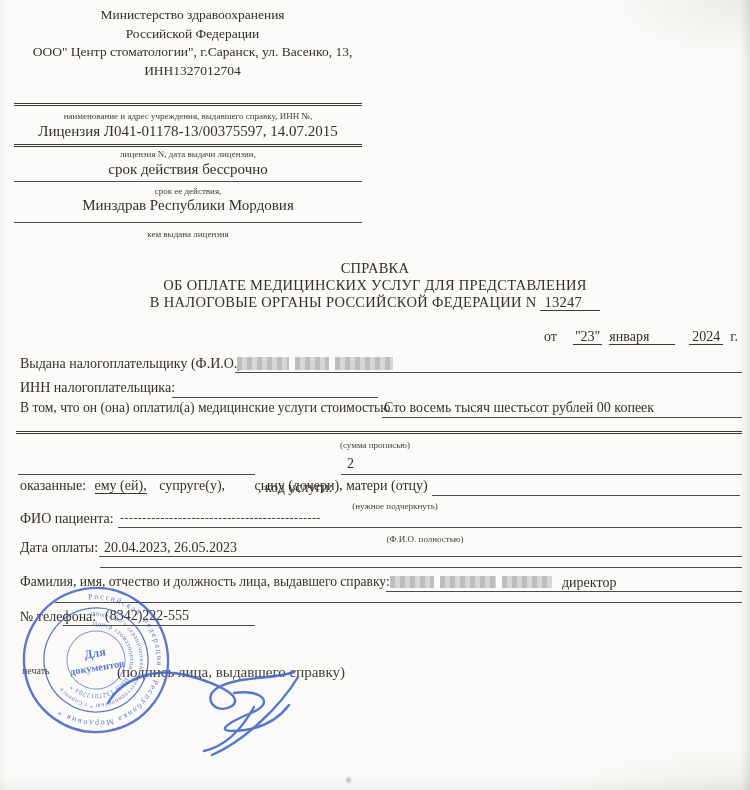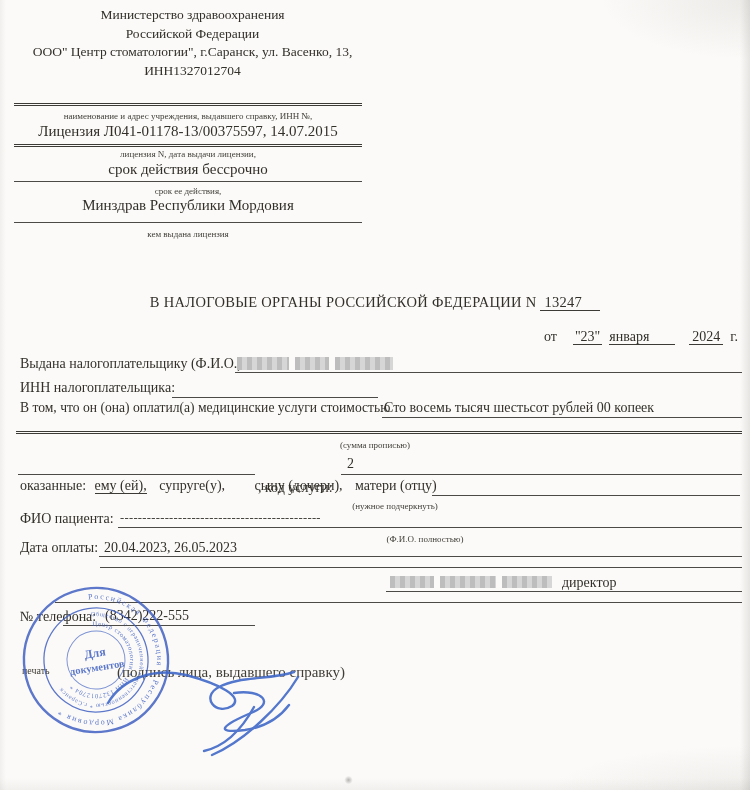--- a/index.html
+++ b/index.html
@@ -53,20 +53,22 @@
   <div class="t lic-val" style="top:123px;">Лицензия Л041-01178-13/00375597, 14.07.2015</div>
   <div class="ln2" style="left:14px;top:144px;width:348px;"></div>
   <div class="cap lic-cap" style="top:150px;">лицензия N, дата выдачи лицензии,</div>
   <div class="t lic-val" style="top:161px;">срок действия бессрочно</div>
   <div class="ln" style="left:14px;top:181px;width:348px;"></div>
   <div class="cap lic-cap" style="top:187px;">срок ее действия,</div>
   <div class="t lic-val" style="top:197px;">Минздрав Республики Мордовия</div>
   <div class="ln" style="left:14px;top:222px;width:348px;"></div>
   <div class="cap lic-cap" style="top:230px;">кем выдана лицензия</div>
 
+  <div class="t title-line" style="top:261px;">СПРАВКА</div>
+  <div class="t title-line" style="top:278px;">ОБ ОПЛАТЕ МЕДИЦИНСКИХ УСЛУГ ДЛЯ ПРЕДСТАВЛЕНИЯ</div>
   <div class="t title-line" style="top:295px;">
     <span>В НАЛОГОВЫЕ ОРГАНЫ РОССИЙСКОЙ ФЕДЕРАЦИИ N</span>
     <span class="us" style="padding:0 18px 0 4px;">13247</span>
   </div>
 
   <div class="date-line">
     <span>от</span><span class="d-day">"23"</span><span class="d-month">января</span><span class="d-year">2024</span><span class="d-suffix">г.</span>
   </div>
 
   <div class="t" style="left:20px;top:356px;">Выдана налогоплательщику (Ф.И.О.):</div>
@@ -89,35 +91,36 @@
   <div class="ln" style="left:18px;top:474px;width:237px;"></div>
   <div class="t" style="left:258px;top:480px;">, код услуги:</div>
   <div class="t" style="left:347px;top:456px;">2</div>
   <div class="ln" style="left:341px;top:474px;width:401px;"></div>
 
   <div class="t" style="left:20px;top:478px;">
     <span>оказанные:</span>
     <span class="us" style="margin-left:5px;">ему (ей),</span>
     <span style="margin-left:9px;">супруге(у),</span>
     <span style="margin-left:26px;">сыну (дочери),</span>
-    <span style="margin-left:9px;">матери (отцу)</span>
+    <span style="">матери (отцу)</span>
   </div>
   <div class="ln" style="left:432px;top:495px;width:308px;"></div>
   <div class="cap ctr" style="left:20px;top:502px;width:750px;">(нужное подчеркнуть)</div>
 
   <div class="t" style="left:20px;top:511px;">ФИО пациента:</div>
   <div class="t dashes" style="left:120px;top:512px;">---------------------------------------------</div>
   <div class="ln" style="left:118px;top:527px;width:624px;"></div>
   <div class="cap ctr" style="left:50px;top:535px;width:750px;">(Ф.И.О. полностью)</div>
 
   <div class="t" style="left:20px;top:540px;">Дата оплаты:</div>
   <div class="t" style="left:104px;top:540px;">20.04.2023, 26.05.2023</div>
   <div class="ln" style="left:99px;top:556px;width:643px;"></div>
   <div class="ln" style="left:100px;top:567px;width:642px;"></div>
 
+  <div class="t" style="left:20px;top:575px;font-size:13.6px;">Фамилия, имя, отчество и должность лица, выдавшего справку:</div>
   <div class="redact" style="left:390px;top:576px;height:12px;">
       <i style="width:44px;"></i>
       <i style="width:56px;"></i>
       <i style="width:50px;"></i>
     </div>
   <div class="t" style="left:562px;top:575px;">директор</div>
   <div class="ln" style="left:386px;top:591px;width:356px;"></div>
   <div class="ln" style="left:55px;top:602px;width:687px;"></div>
 
   <div class="t" style="left:20px;top:609px;">№ телефона:</div>

